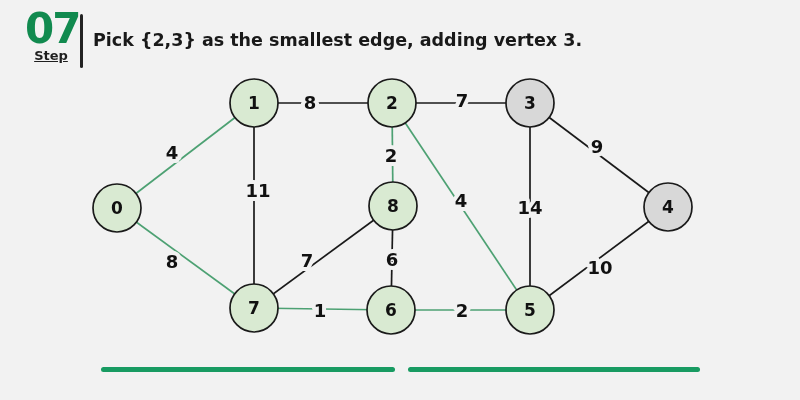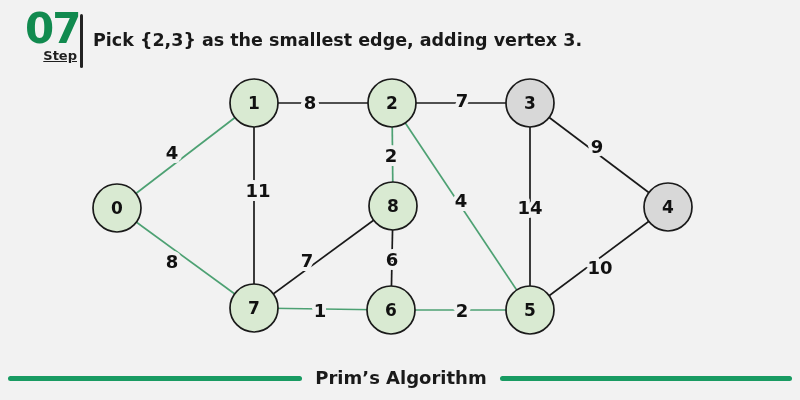--- a/index.html
+++ b/index.html
@@ -12,21 +12,21 @@
     position: relative;
     overflow: hidden;
     background: var(--background, #f2f2f2);
     font-family: "DejaVu Sans", "Liberation Sans", sans-serif;
   }
   .step-block {
     position: absolute;
     left: 25px;
     top: 12px;
     width: 52px;
-    text-align: right;
+    text-align: center;
   }
   .step-number {
     color: var(--accent-green, #118a4f);
     font-size: 42px;
     font-weight: bold;
     line-height: 34px;
     letter-spacing: -2px;
   }
   .step-label {
     color: #1f1f1f;
@@ -141,15 +141,14 @@
     <circle cx="254" cy="308" r="24" fill="#d9ead2" stroke="#1a1a1a" stroke-width="1.7"></circle>
     <text x="254" y="314" text-anchor="middle" font-size="17" font-weight="bold" fill="#111111">7</text>
     <circle cx="391" cy="310" r="24" fill="#d9ead2" stroke="#1a1a1a" stroke-width="1.7"></circle>
     <text x="391" y="316" text-anchor="middle" font-size="17" font-weight="bold" fill="#111111">6</text>
     <circle cx="530" cy="310" r="24" fill="#d9ead2" stroke="#1a1a1a" stroke-width="1.7"></circle>
     <text x="530" y="316" text-anchor="middle" font-size="17" font-weight="bold" fill="#111111">5</text>
   </svg>
 
 <div class="footer">
   <div class="footer-rule left"></div>
-  <div class="footer-title">Prim’s Algorithm</div>
   <div class="footer-rule right"></div>
 </div>
 
 </body></html>

